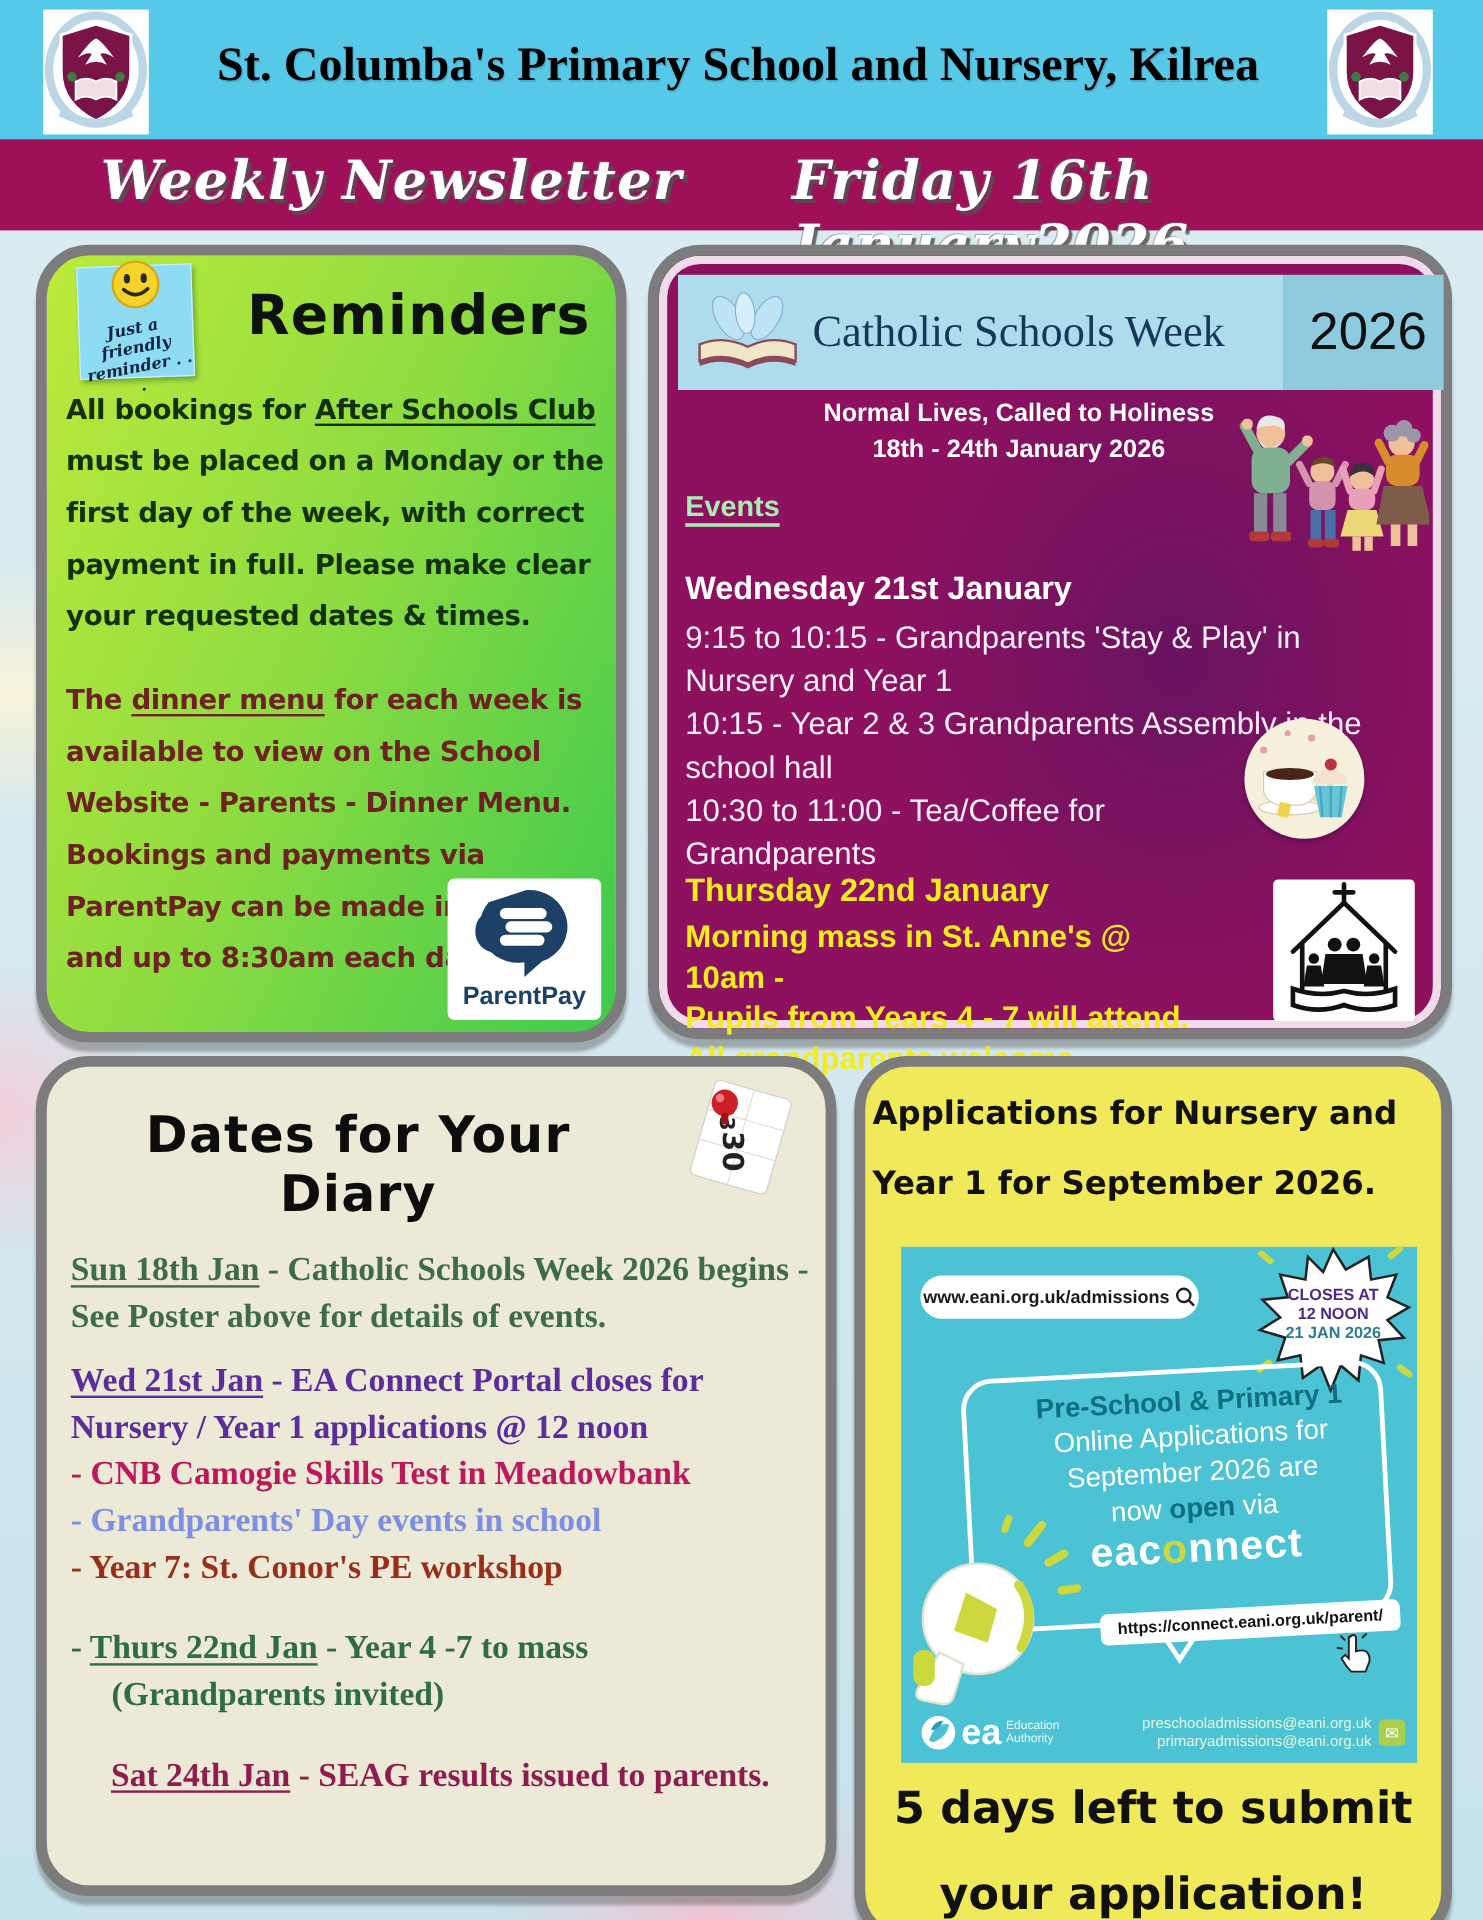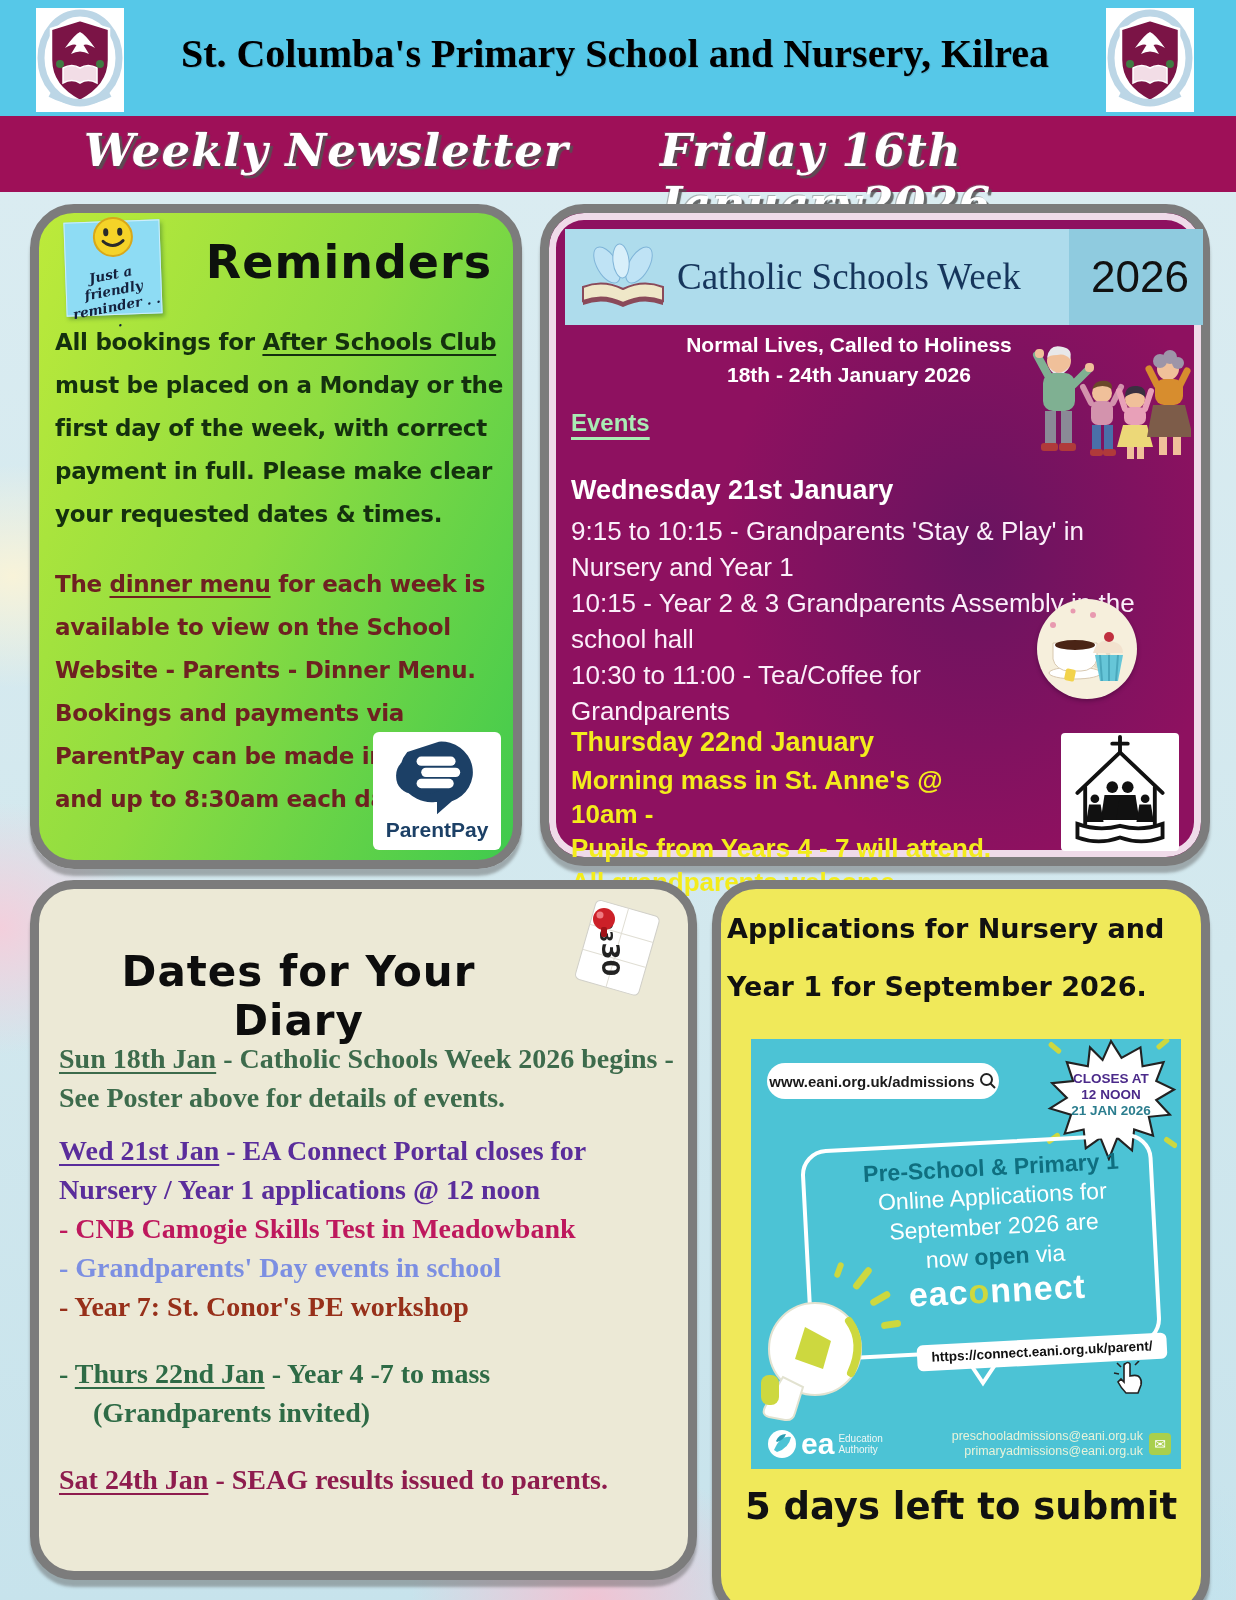--- a/index.html
+++ b/index.html
@@ -78,21 +78,21 @@
   .m-lines{ position:absolute; left:22px; font-size:26px; }
   .m-lines.wed{ top:300px; width:604px; line-height:36px; color:#fbeffa; }
   .m-lines.wed div:nth-child(3){ max-width:470px; }
   .m-lines.thu{ top:550px; width:440px; line-height:34px; color:#f3ec1c; font-weight:bold; }
   .tea-badge{ position:absolute; right:64px; top:386px; width:100px; height:100px;
            background:#f6efdc; border-radius:50%; box-shadow:0 2px 4px rgba(40,0,40,.4); }
   .church-badge{ position:absolute; right:22px; top:520px; width:118px; height:118px;
            background:#fff; border-radius:4px; }
   
   .diary-title{ position:absolute; left:20px; right:150px; top:32px; text-align:center;
-           font-size:42px; color:#0d0d0d; letter-spacing:1px;margin-top:26px; }
+           font-size:42px; color:#0d0d0d; letter-spacing:1px; }
   .calendar{ position:absolute; right:18px; top:8px; }
   .diary-list{ position:absolute; left:20px; top:150px; width:616px;
            font-family:"Liberation Serif", serif; font-weight:bold; font-size:28px; line-height:39px; }
   .diary-list .entry{ margin:0; }
   .diary-list .entry:nth-child(2){ margin-top:14px; }
   .diary-list .entry:nth-child(6){ margin-top:28px; padding-left:34px; text-indent:-34px; }
   .diary-list .entry:nth-child(7){ margin-top:28px; }
   
   .apps-title{ position:absolute; left:6px; right:6px; font-size:27px; color:#111; }
   .apps-title.l1{ top:24px; } .apps-title.l2{ top:82px; }
@@ -323,21 +323,21 @@
         <rect x="35" y="30" width="6" height="10" rx="2" fill="#a01218"></rect>
       </svg>
     </span>
     <div class="diary-list">
         <p class="entry" style="color: rgb(61, 107, 76);"><span class="u">Sun 18th Jan</span><span> - Catholic Schools Week 2026 begins - See Poster above for details of events.</span></p>
         <p class="entry" style="color: rgb(90, 45, 155);"><span class="u">Wed 21st Jan</span><span> - EA Connect Portal closes for Nursery / Year 1 applications @ 12 noon</span></p>
         <p class="entry" style="color: #be185d;"><span>-  CNB Camogie Skills Test in Meadowbank</span></p>
         <p class="entry" style="color: rgb(124, 143, 226);"><span>-  Grandparents' Day events in school</span></p>
         <p class="entry" style="color: rgb(151, 48, 26);"><span>-  Year 7: St. Conor's PE workshop</span></p>
         <p class="entry" style="color: rgb(46, 107, 70);"><span>-  </span><span class="u">Thurs 22nd Jan</span><span> -  Year 4 -7 to mass (Grandparents invited)</span></p>
-        <p class="entry" style="color: rgb(142, 28, 78);"><span class="u">Sat 24th Jan</span><span> - SEAG results issued to parents.</span></p>
+        <p class="entry" style="color: rgb(142, 28, 78); text-align: center;"><span class="u">Sat 24th Jan</span><span> - SEAG results issued to parents.</span></p>
       </div>
   </section>
 
   <section class="panel yellow">
     <div class="apps-title l1 marker">Applications for Nursery and</div>
     <div class="apps-title l2 marker">Year 1 for September 2026.</div>
 
     <div class="poster">
       <div class="search-pill">
         <span>www.eani.org.uk/admissions</span>
@@ -412,14 +412,15 @@
           <div class="ea-emails">
               <div>preschooladmissions@eani.org.uk</div>
               <div>primaryadmissions@eani.org.uk</div>
             </div>
           <div class="mail-box">✉</div>
         </div>
       </div>
     </div>
 
     <div class="countdown c1 marker">5 days left to submit</div>
+    <div class="countdown c2 marker">your application!</div>
   </section>
 </div>
 
 </body></html>

